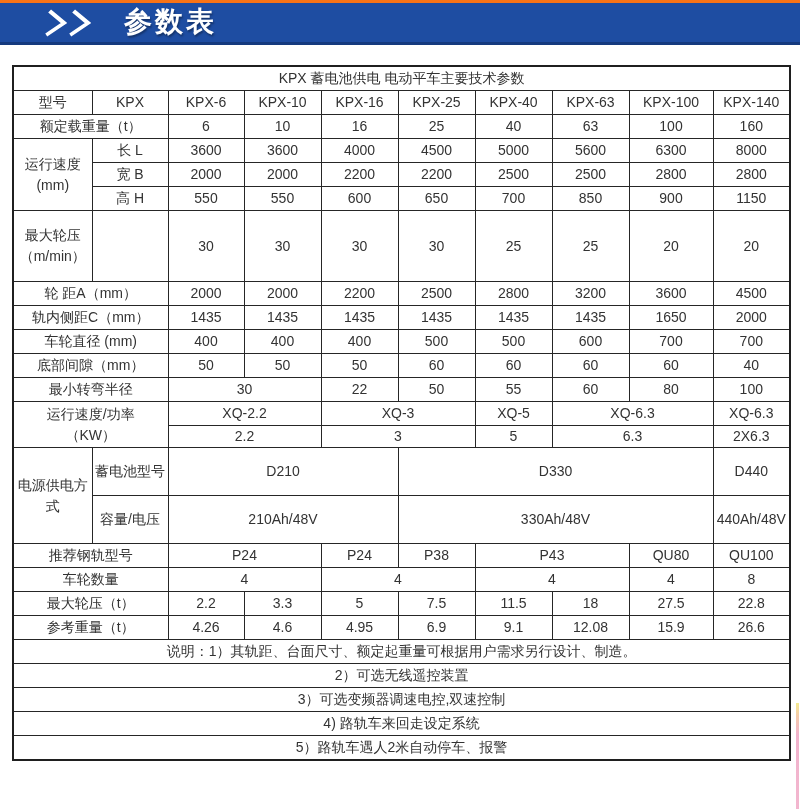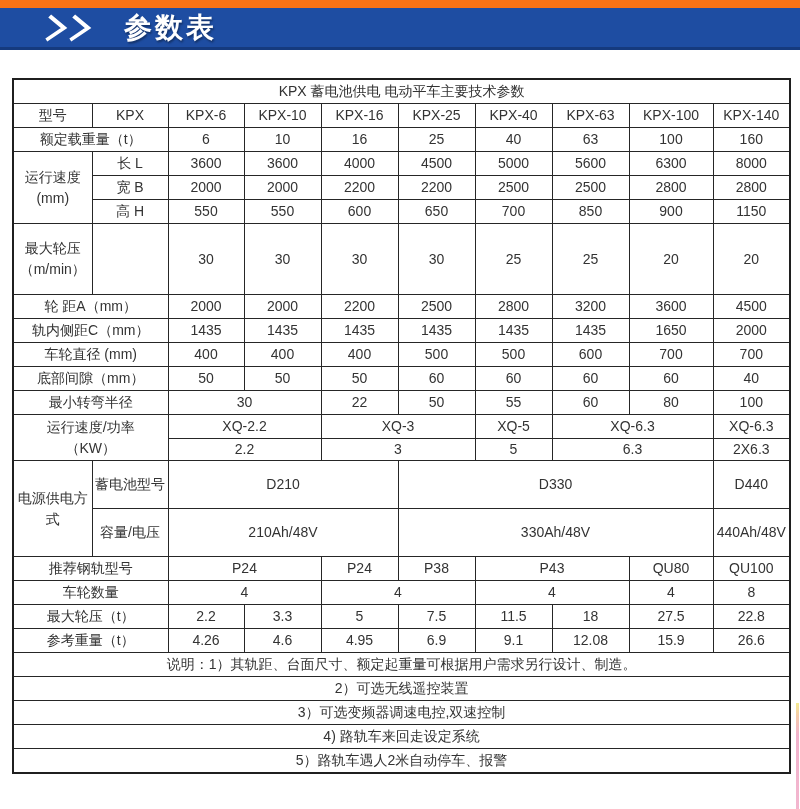--- a/index.html
+++ b/index.html
@@ -3,30 +3,30 @@
 <meta charset="utf-8">
 <style>
   html,body{margin:0;padding:0;}
   body{
     width:800px;height:809px;background:#ffffff;position:relative;overflow:hidden;
     font-family:"Liberation Sans","DejaVu Sans",sans-serif;
   }
   
   .banner{
     height:39px;background:#1e4da2;
-    border-top:8px solid #f97316;border-bottom:3px solid #153a7e;
-    display:flex;align-items:center;padding-left:44px;
+    border-top:3px solid #f97316;border-bottom:3px solid #153a7e;
+    display:flex;padding-left:44px;
   }
   .chevrons{display:flex;align-items:center;margin-right:28px;transform:skewX(-8deg);}
   .banner-title{
     color:#ffffff;font-size:28px;font-weight:bold;letter-spacing:3px;
     text-shadow:1px 2px 2px rgba(0,0,0,.35);
   }
   
-  .spec-wrap{margin:28px 11px 0 12px;}
+  .spec-wrap{margin:20px 11px 0 12px;}
   table.spec{
     border-collapse:collapse;table-layout:fixed;width:777px;
     color:#333333;border:2px solid #1f1f1f;
   }
   table.spec td{
     border:1.5px solid #262626;text-align:center;vertical-align:middle;
     font-size:14px;padding:0 2px;word-break:break-all;line-height:1.5;
     height:23px;overflow:hidden;
   }
   tr.r-speed td{height:70px;}

